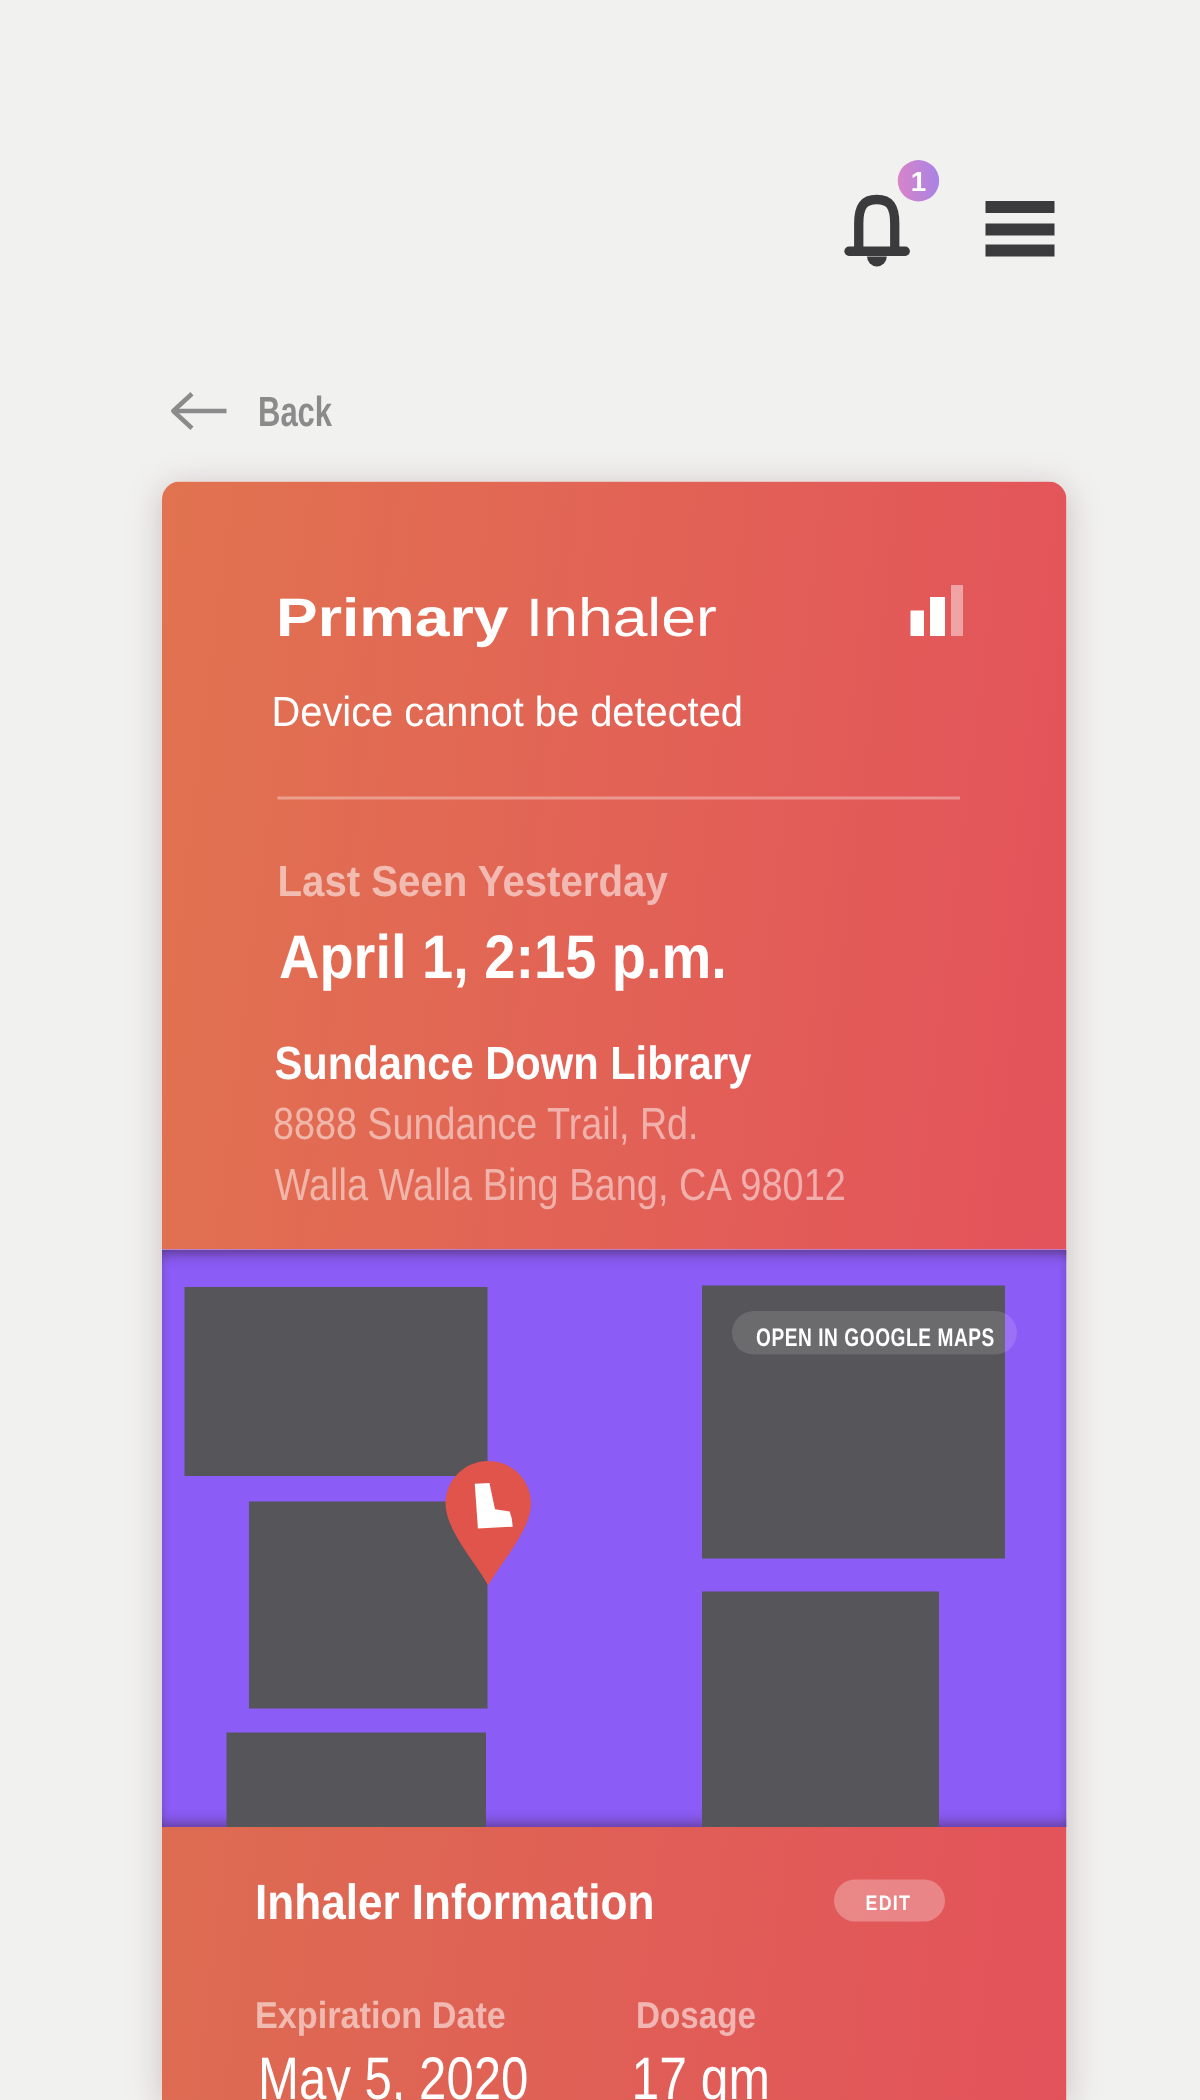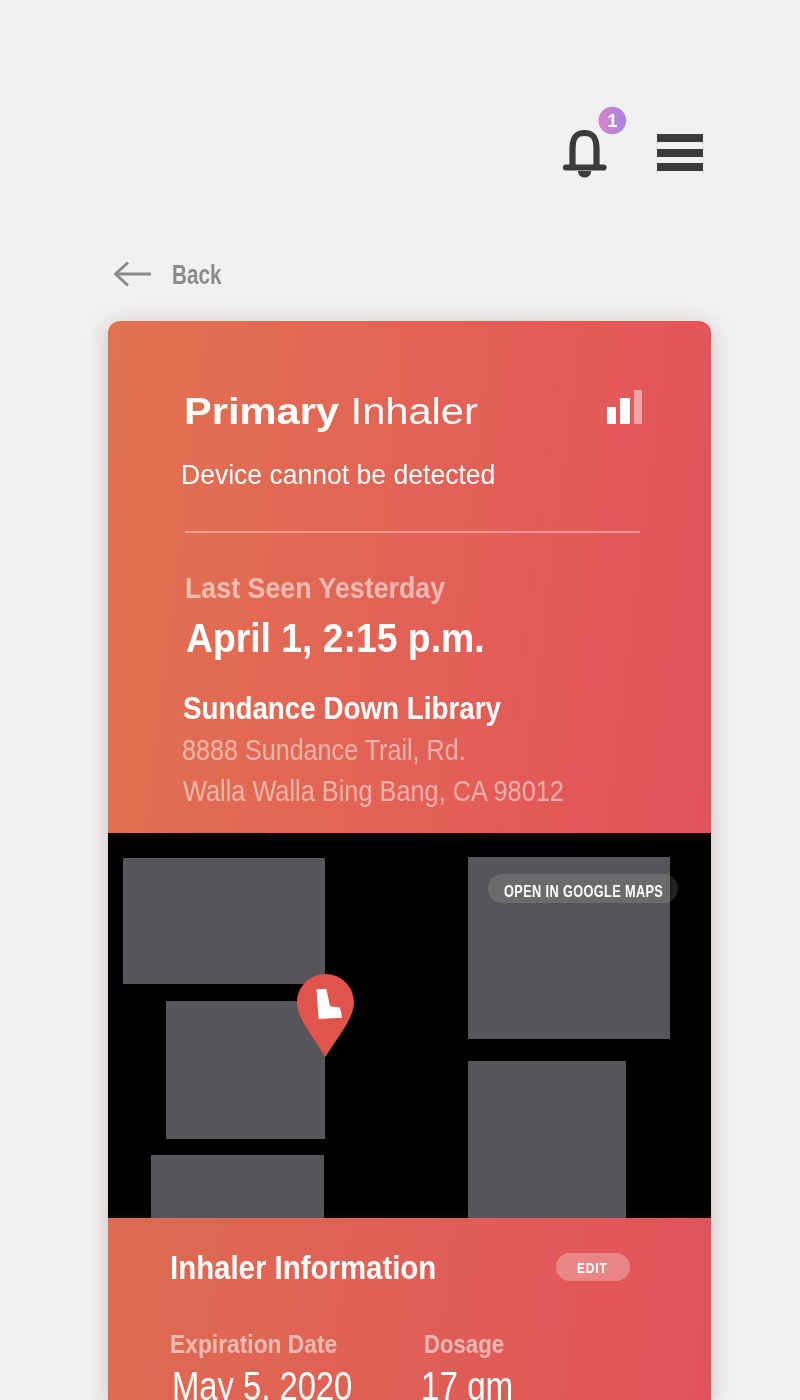--- a/index.html
+++ b/index.html
@@ -53,21 +53,21 @@
   <div class="abs txt" style="left:77px;top:253px;font-size:29px;font-weight:bold;color:rgba(255,255,255,0.55);transform:scaleX(0.924);">Last Seen Yesterday</div>
 
   <div class="abs txt" style="left:78px;top:297px;font-size:41px;font-weight:bold;color:#fff;transform:scaleX(0.910);">April 1, 2:15 p.m.</div>
 
   <div class="abs txt" style="left:75px;top:372px;font-size:31px;font-weight:bold;color:#fff;transform:scaleX(0.896);">Sundance Down Library</div>
 
   <div class="abs txt" style="left:74px;top:414px;font-size:30px;color:rgba(255,255,255,0.5);transform:scaleX(0.838);">8888 Sundance Trail, Rd.</div>
 
   <div class="abs txt" style="left:75px;top:455px;font-size:30px;color:rgba(255,255,255,0.5);transform:scaleX(0.844);">Walla Walla Bing Bang, CA 98012</div>
 
-  <div class="abs" style="left:0;top:512px;width:603px;height:385px;background:#000000;box-shadow:inset 0 7px 9px -5px rgba(40,20,15,0.55), inset 0 -7px 9px -5px rgba(40,20,15,0.45);">
+  <div class="abs" style="left:0;top:512px;width:603px;height:385px;background:#8b5cf6;box-shadow:inset 0 7px 9px -5px rgba(40,20,15,0.55), inset 0 -7px 9px -5px rgba(40,20,15,0.45);">
 
     <div class="abs" style="left:15px;top:25px;width:202px;height:126px;background:#565559;"></div>
 
     <div class="abs" style="left:58px;top:168px;width:159px;height:138px;background:#565559;"></div>
 
     <div class="abs" style="left:43px;top:322px;width:173px;height:63px;background:#565559;"></div>
 
     <div class="abs" style="left:360px;top:24px;width:202px;height:182px;background:#565559;"></div>
 
     <div class="abs" style="left:360px;top:228px;width:158px;height:157px;background:#565559;"></div>

